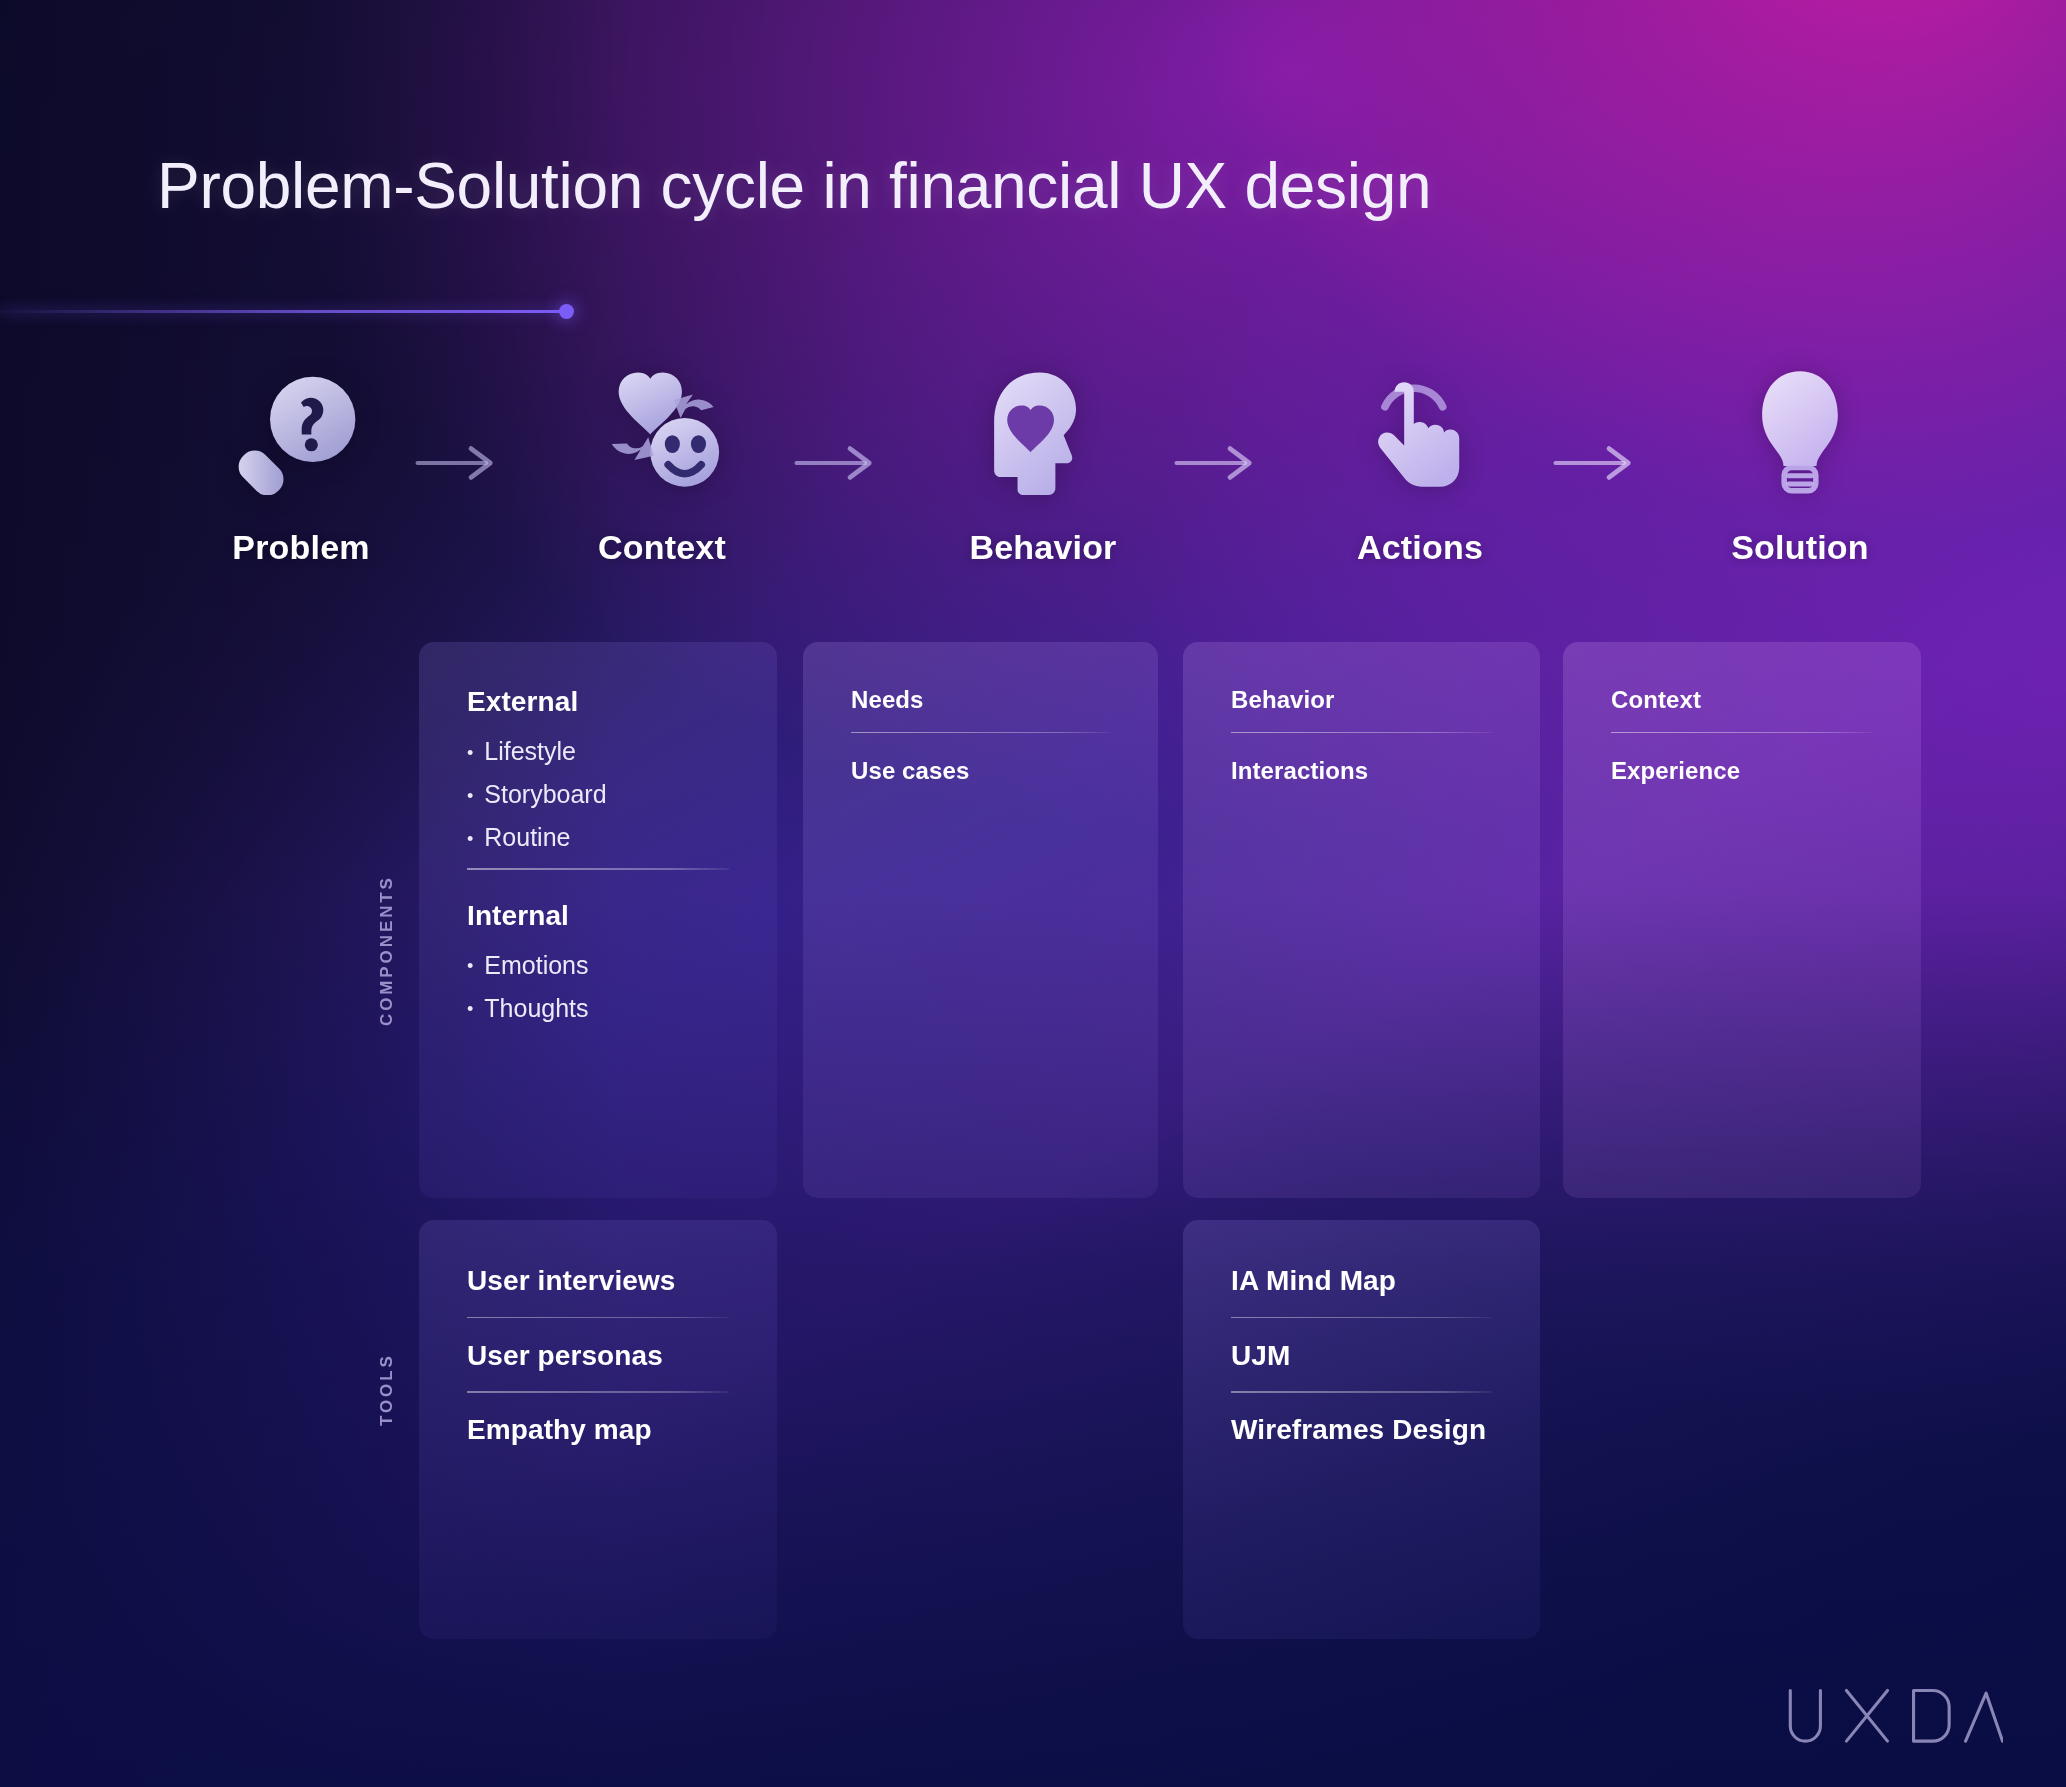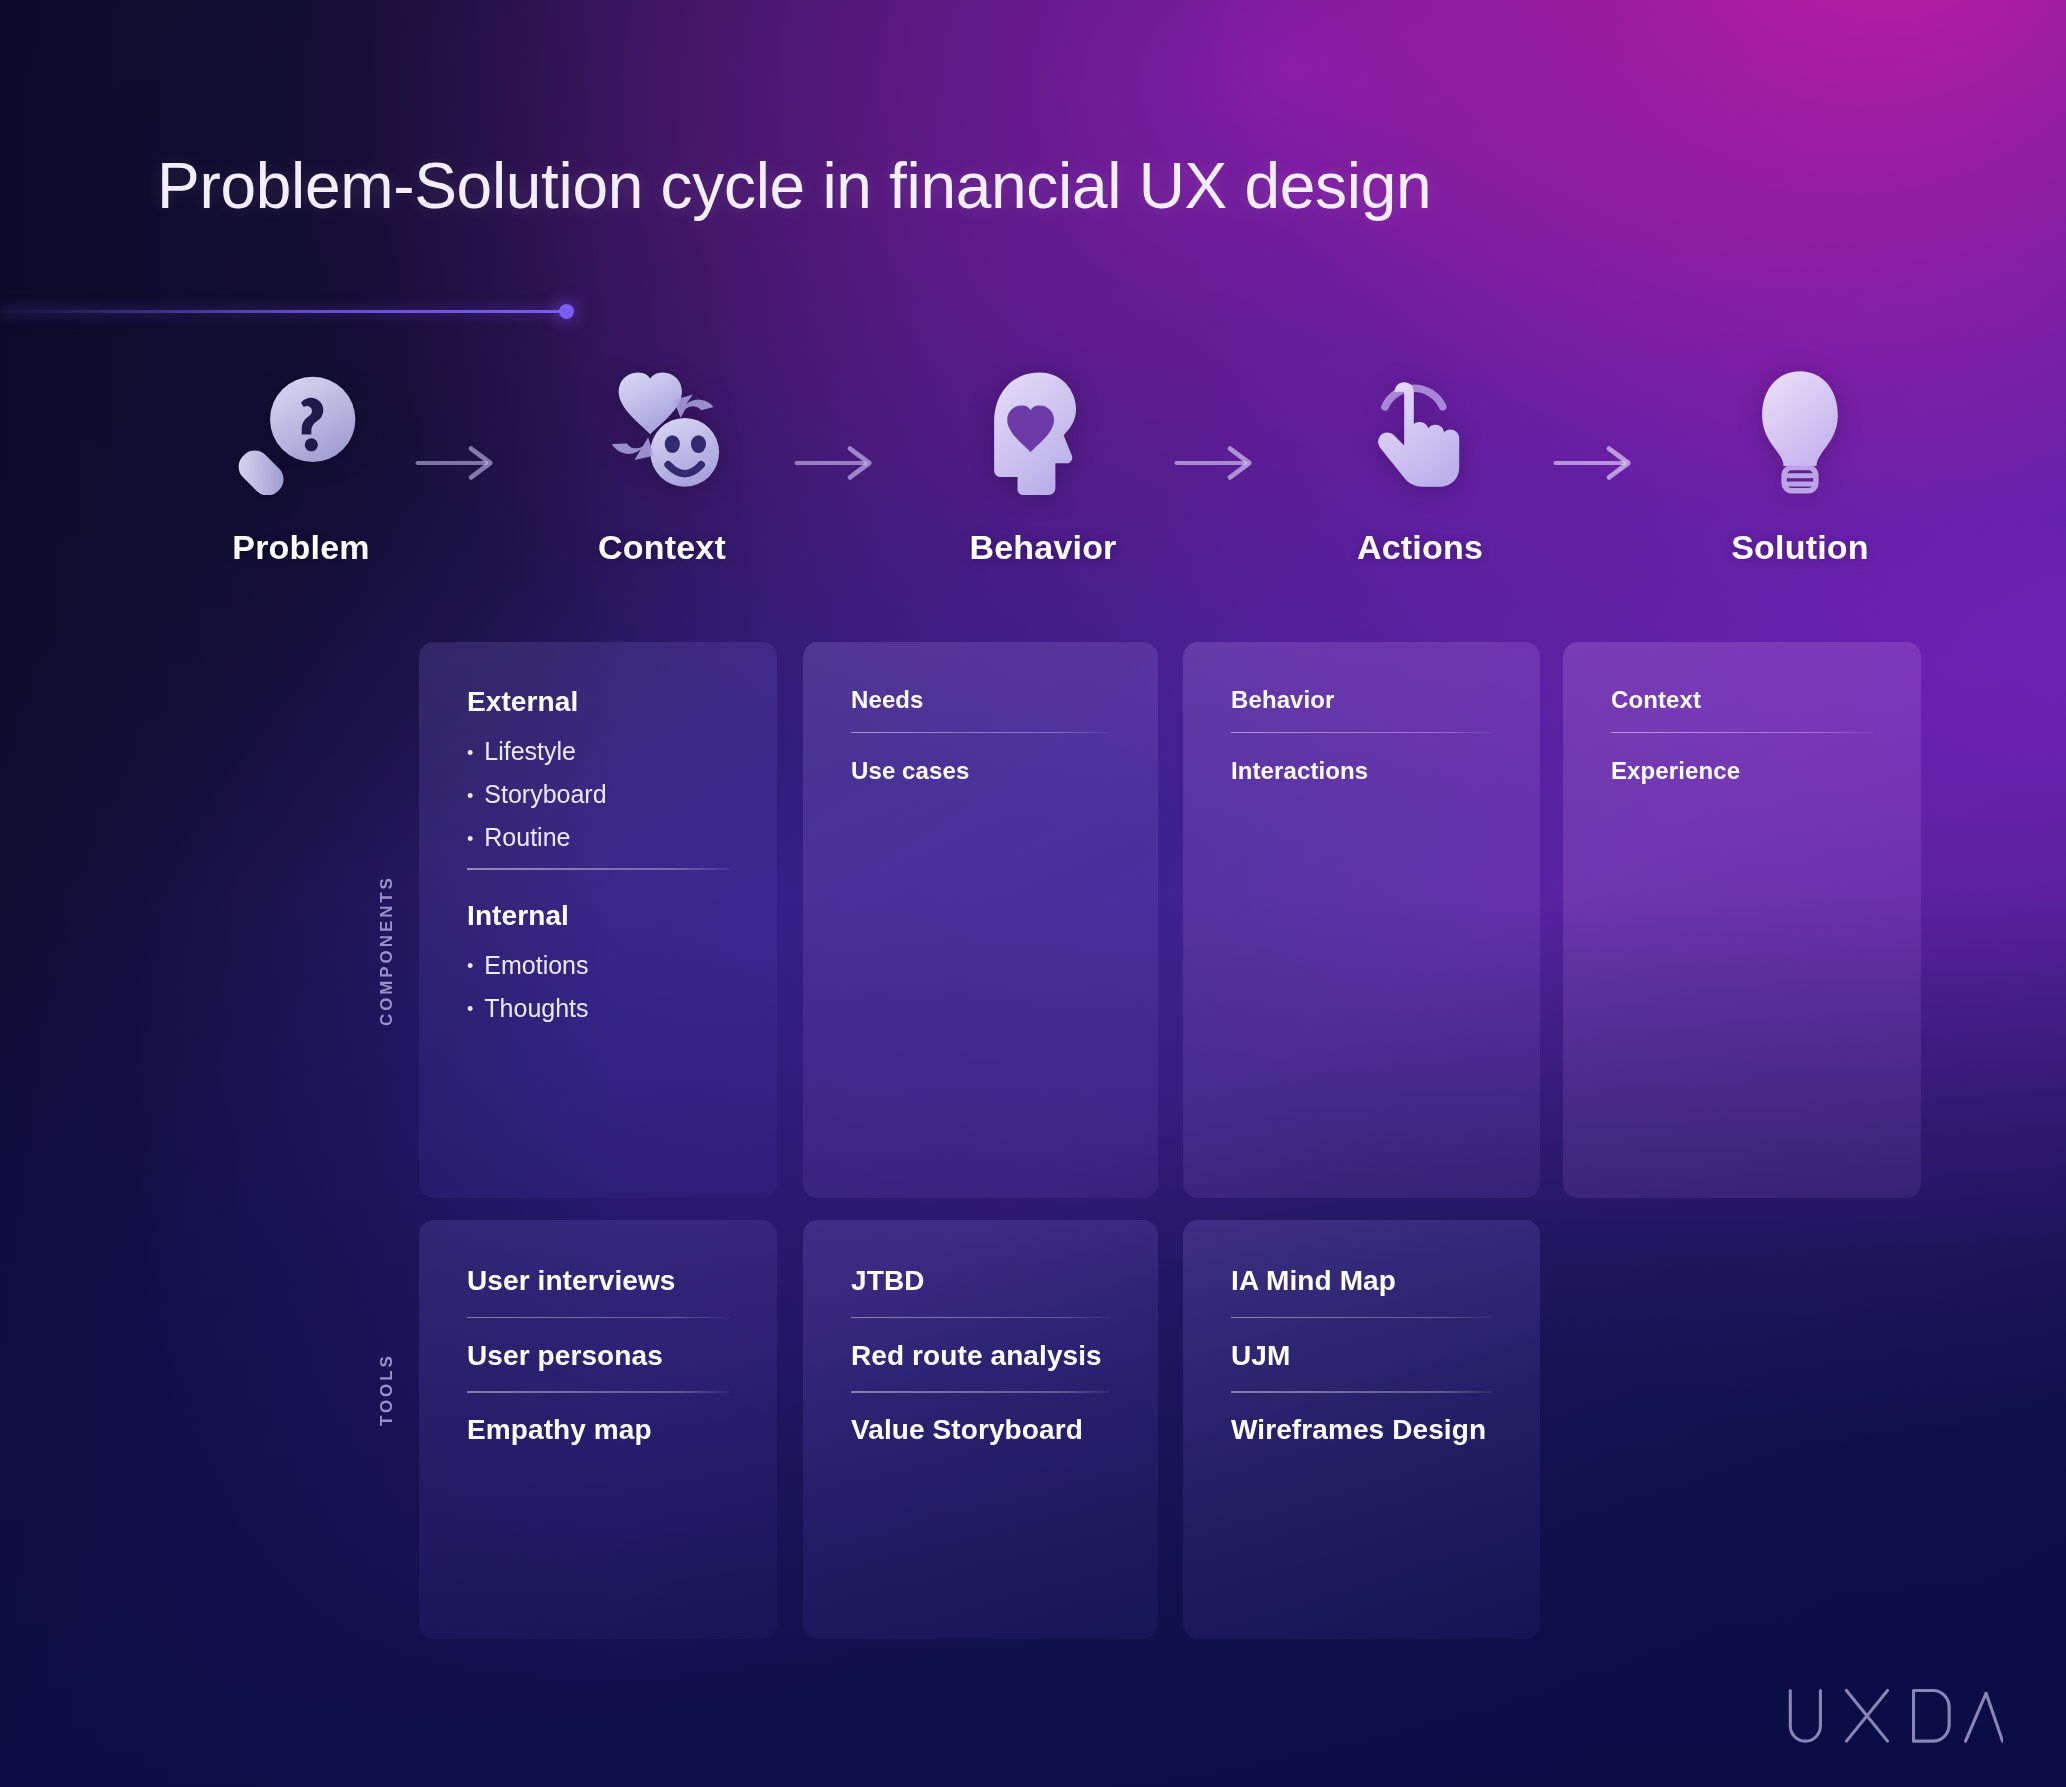--- a/index.html
+++ b/index.html
@@ -422,27 +422,20 @@
     </div>
 
     <div class="card tool t1">
       <div class="tool-item">User interviews</div>
       <div class="tool-divider"></div>
       <div class="tool-item">User personas</div>
       <div class="tool-divider"></div>
       <div class="tool-item">Empathy map</div>
     </div>
 
-    <div class="card tool t2">
-      <div class="tool-item">JTBD</div>
-      <div class="tool-divider"></div>
-      <div class="tool-item">Red route analysis</div>
-      <div class="tool-divider"></div>
-      <div class="tool-item">Value Storyboard</div>
-    </div>
 
     <div class="card tool t3">
       <div class="tool-item">IA Mind Map</div>
       <div class="tool-divider"></div>
       <div class="tool-item">UJM</div>
       <div class="tool-divider"></div>
       <div class="tool-item">Wireframes Design</div>
     </div>
 
   </div>

